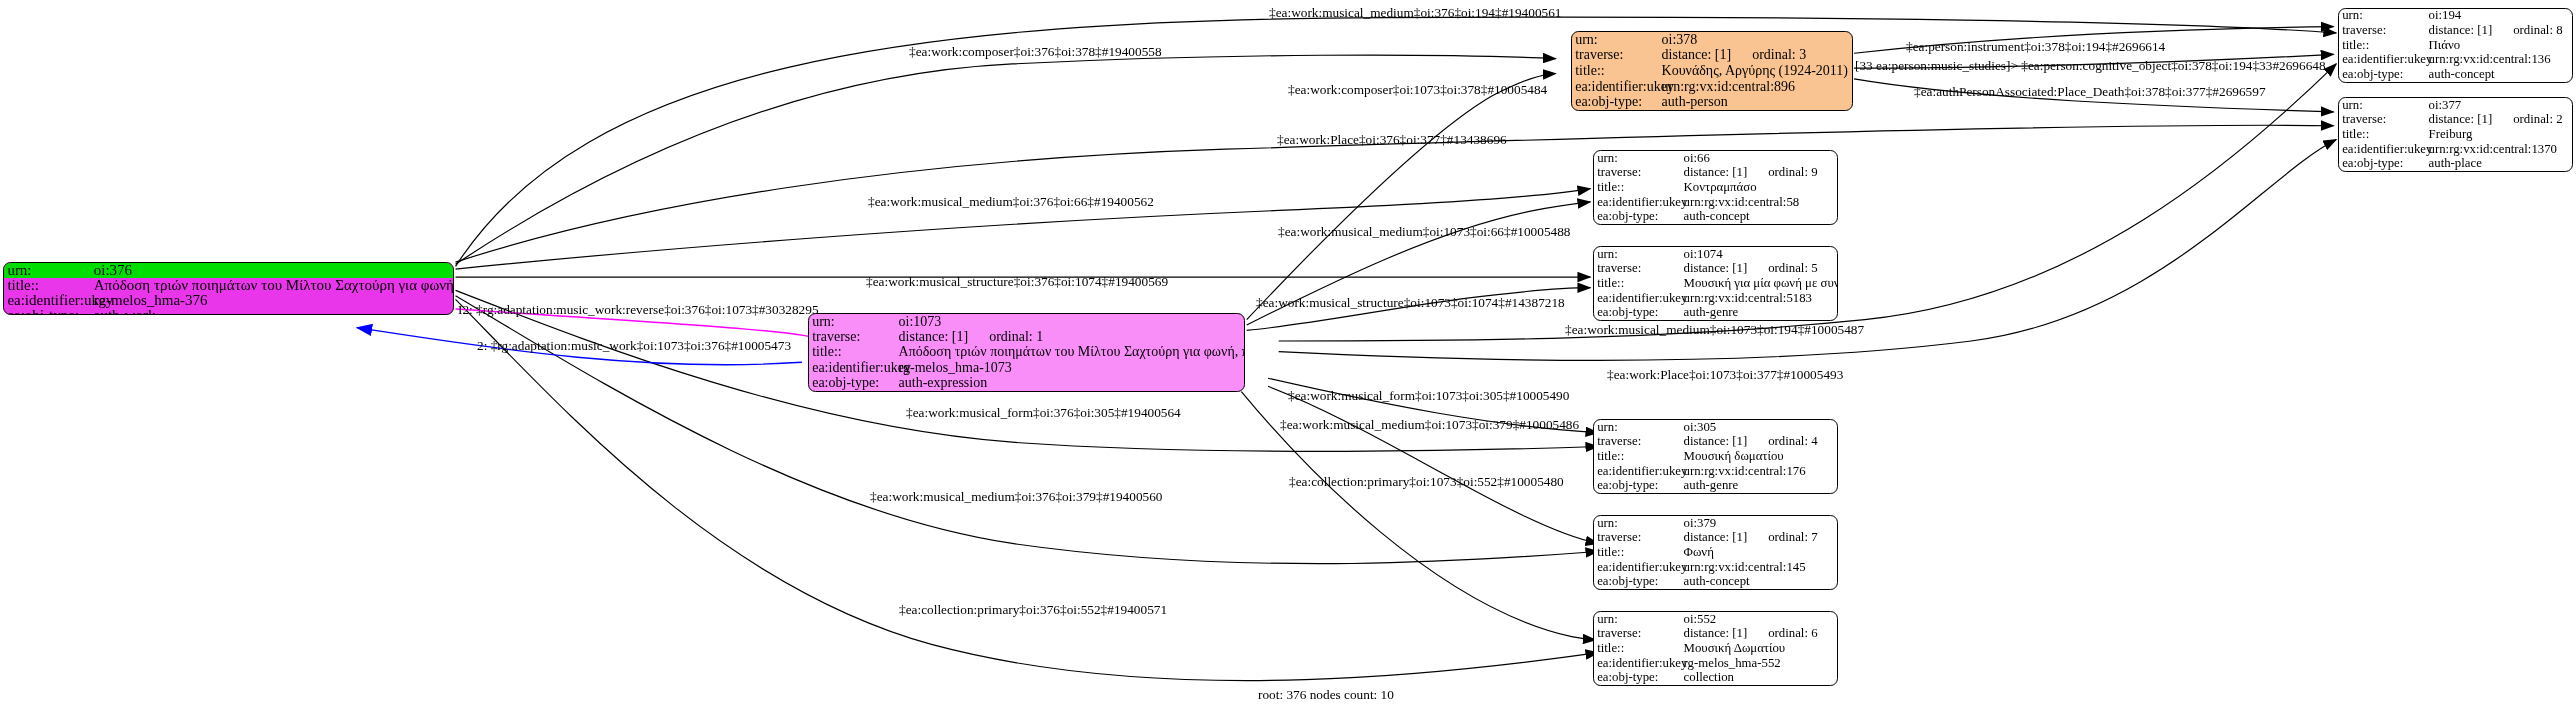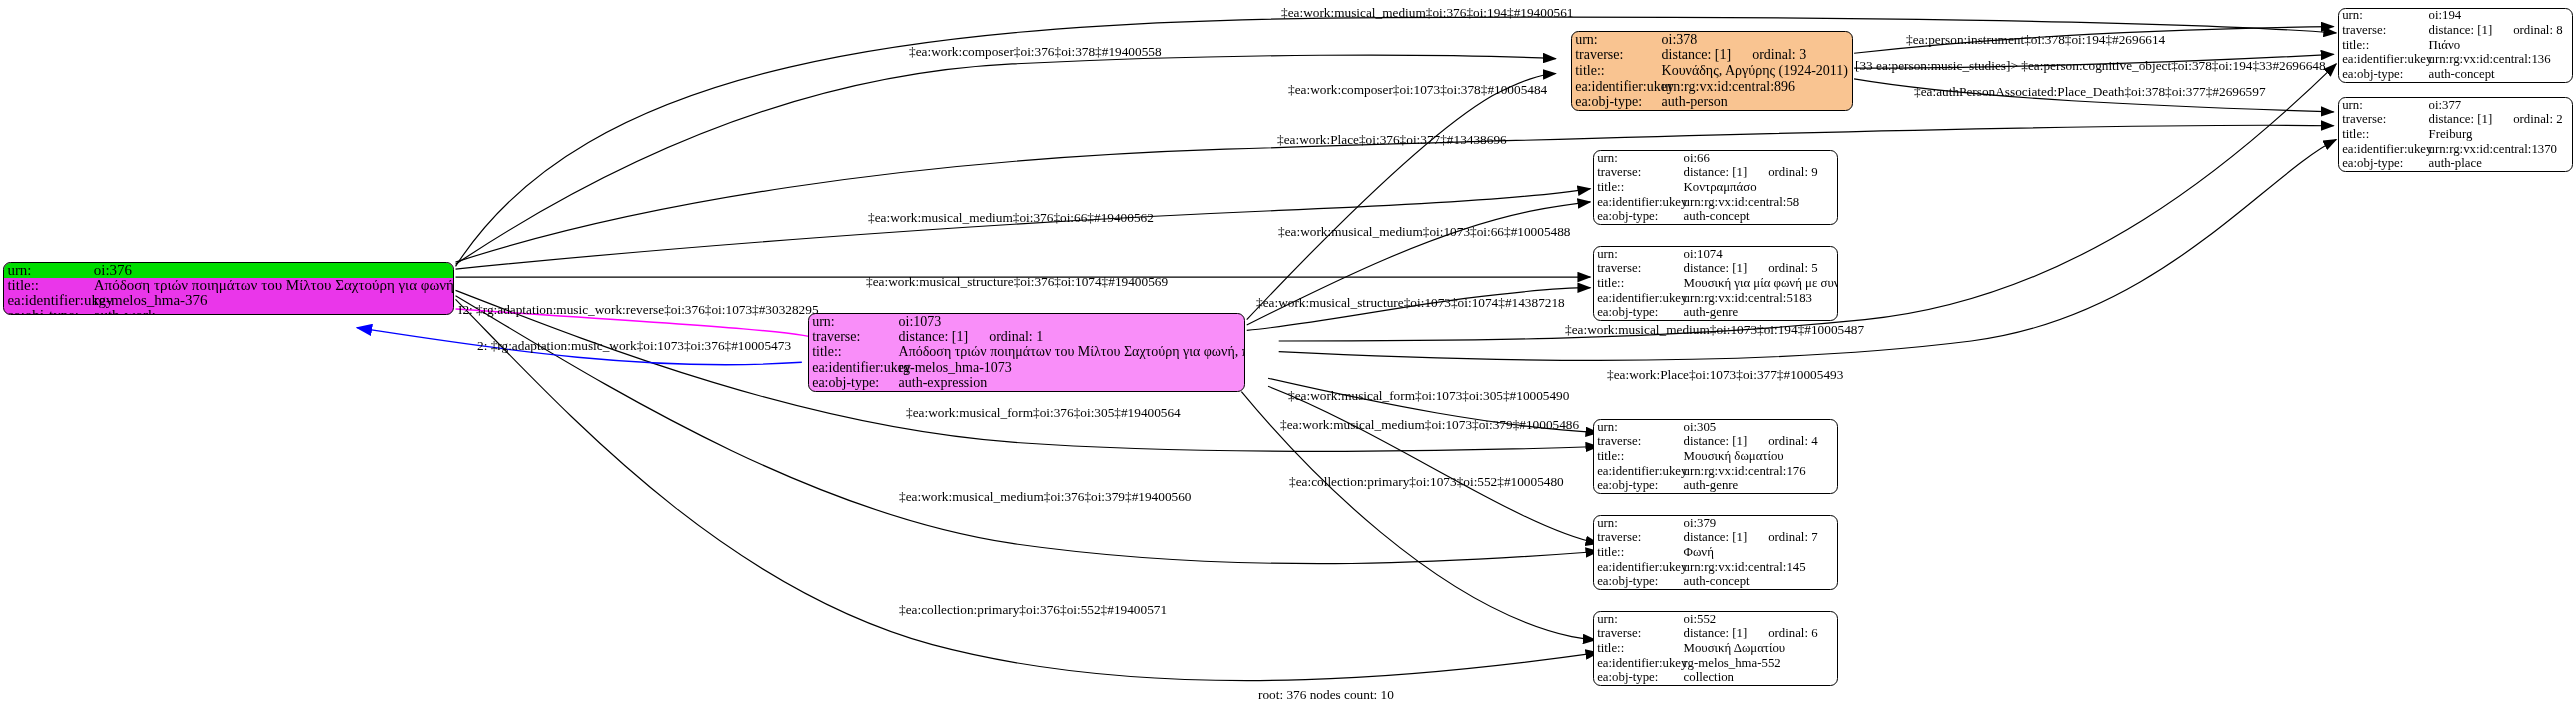--- a/index.html
+++ b/index.html
@@ -346,38 +346,38 @@
         <td class="v">rg-melos_hma-552</td>
       </tr>
       <tr>
         <td class="k">ea:obj-type:</td>
         <td class="v">collection</td>
       </tr>
     </tbody>
       </table>
   </div>
 
-  <div class="edgelabel" style="left:1269px;top:6.4px;margin-left:12px;">‡ea:work:musical_medium‡oi:376‡oi:194‡#19400561</div>
+  <div class="edgelabel" style="left:1269px;top:6.4px;">‡ea:work:musical_medium‡oi:376‡oi:194‡#19400561</div>
   <div class="edgelabel" style="left:909px;top:45px;">‡ea:work:composer‡oi:376‡oi:378‡#19400558</div>
-  <div class="edgelabel" style="left:1906px;top:33px;">‡ea:person:instrument‡oi:378‡oi:194‡#2696614</div>
+  <div class="edgelabel" style="left:1906px;top:40px;">‡ea:person:instrument‡oi:378‡oi:194‡#2696614</div>
   <div class="edgelabel" style="left:1288px;top:83px;">‡ea:work:composer‡oi:1073‡oi:378‡#10005484</div>
   <div class="edgelabel" style="left:1855px;top:59px;">[33 ea:person:music_studies]&gt; ‡ea:person:cognitive_object‡oi:378‡oi:194‡33#2696648</div>
   <div class="edgelabel" style="left:1914px;top:85px;">‡ea:authPersonAssociated:Place_Death‡oi:378‡oi:377‡#2696597</div>
   <div class="edgelabel" style="left:1277px;top:133px;">‡ea:work:Place‡oi:376‡oi:377‡#13438696</div>
-  <div class="edgelabel" style="left:868px;top:211px;text-align:right;">‡ea:work:musical_medium‡oi:376‡oi:66‡#19400562</div>
+  <div class="edgelabel" style="left:868px;top:195px;text-align:right;">‡ea:work:musical_medium‡oi:376‡oi:66‡#19400562</div>
   <div class="edgelabel" style="left:1278px;top:225px;">‡ea:work:musical_medium‡oi:1073‡oi:66‡#10005488</div>
   <div class="edgelabel" style="left:866px;top:275px;">‡ea:work:musical_structure‡oi:376‡oi:1074‡#19400569</div>
   <div class="edgelabel" style="left:1256px;top:296px;">‡ea:work:musical_structure‡oi:1073‡oi:1074‡#14387218</div>
   <div class="edgelabel" style="left:458px;top:303px;">I2: ‡rg:adaptation:music_work:reverse‡oi:376‡oi:1073‡#30328295</div>
   <div class="edgelabel" style="left:477px;top:339px;">2: ‡rg:adaptation:music_work‡oi:1073‡oi:376‡#10005473</div>
   <div class="edgelabel" style="left:1565px;top:323px;">‡ea:work:musical_medium‡oi:1073‡oi:194‡#10005487</div>
   <div class="edgelabel" style="left:1607px;top:368px;">‡ea:work:Place‡oi:1073‡oi:377‡#10005493</div>
   <div class="edgelabel" style="left:1288px;top:389px;">‡ea:work:musical_form‡oi:1073‡oi:305‡#10005490</div>
   <div class="edgelabel" style="left:906px;top:406px;">‡ea:work:musical_form‡oi:376‡oi:305‡#19400564</div>
   <div class="edgelabel" style="left:1280px;top:418px;">‡ea:work:musical_medium‡oi:1073‡oi:379‡#10005486</div>
   <div class="edgelabel" style="left:1289px;top:475px;">‡ea:collection:primary‡oi:1073‡oi:552‡#10005480</div>
-  <div class="edgelabel" style="left:899px;top:490px;">‡ea:work:musical_medium‡oi:376‡oi:379‡#19400560</div>
+  <div class="edgelabel" style="left:870px;top:490px;">‡ea:work:musical_medium‡oi:376‡oi:379‡#19400560</div>
   <div class="edgelabel" style="left:899px;top:603px;">‡ea:collection:primary‡oi:376‡oi:552‡#19400571</div>
 
   <div class="caption" style="left:1215px;top:687px;">root: 376 nodes count: 10</div>
 
 </div>
 
 
 </body></html>

